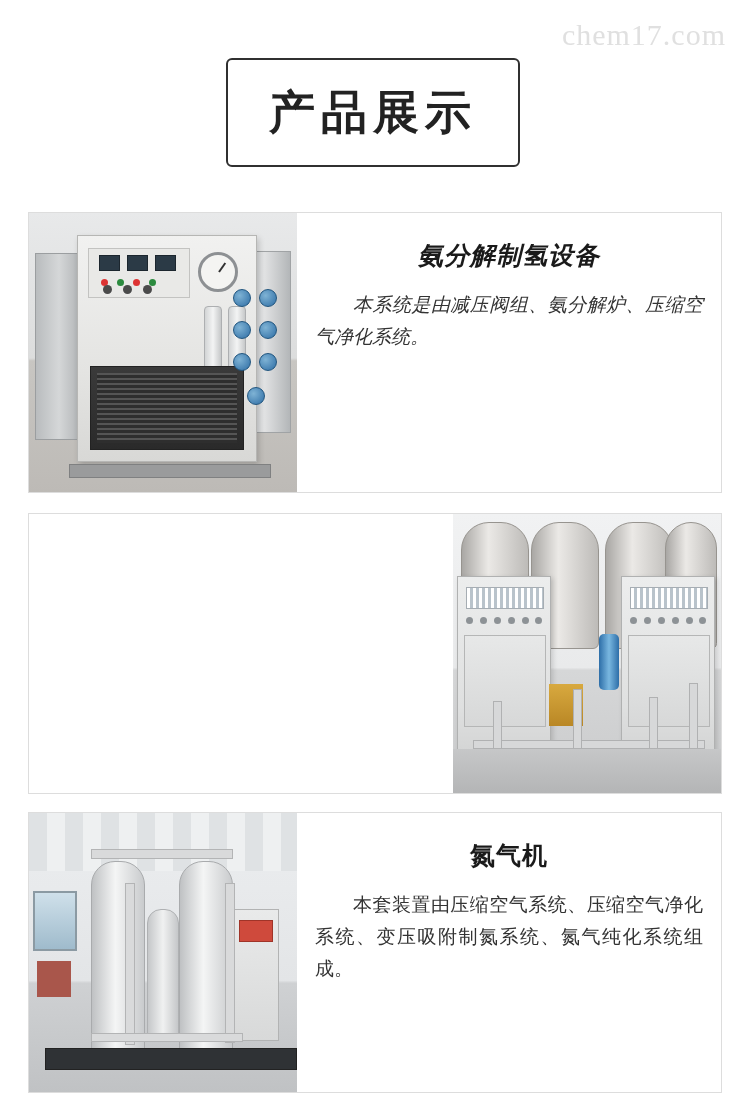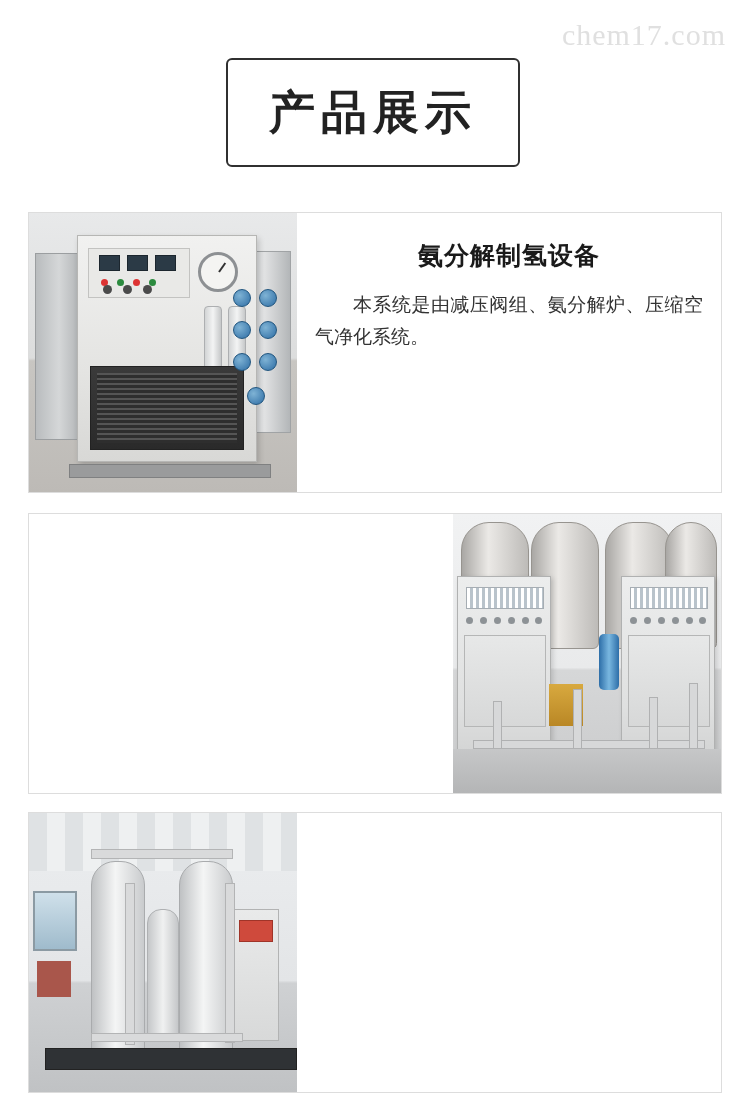--- a/index.html
+++ b/index.html
@@ -61,21 +61,21 @@
   .card {
     position: absolute;
     left: 28px;
     width: 694px;
     border: 1px solid #dddddd;
     background: #ffffff;
     box-sizing: border-box;
     display: flex;
     overflow: hidden;
   }
-  #card-0 { top: 212px; height: 281px; }
+  #card-0 { top: 212px; height: 281px; font-style: italic; }
   #card-1 { top: 513px; height: 281px; }
   #card-2 { top: 812px; height: 281px; }
 
   .card .photo {
     width: 268px;
     min-width: 268px;
     height: 100%;
     position: relative;
     overflow: hidden;
     background: #cfd2d4;
@@ -376,15 +376,19 @@
       <div class="p3-small" style="left:118px;"></div>
       <div class="p3-cab">
           <div class="screen"></div>
         </div>
       <div class="p3-pipe" style="left:62px; top:36px; width:140px; height:8px;"></div>
       <div class="p3-pipe" style="left:96px; top:70px; width:8px; height:160px;"></div>
       <div class="p3-pipe" style="left:196px; top:70px; width:8px; height:158px;"></div>
       <div class="p3-pipe" style="left:62px; top:220px; width:150px; height:7px;"></div>
       <div class="p3-base"></div>
     </div>
+    <div class="body">
+      <div class="card-title">氮气机</div>
+      <div class="card-desc">本套装置由压缩空气系统、压缩空气净化系统、变压吸附制氮系统、氮气纯化系统组成。</div>
+    </div>
   </div>
 
 </div>
 
 </body></html>

